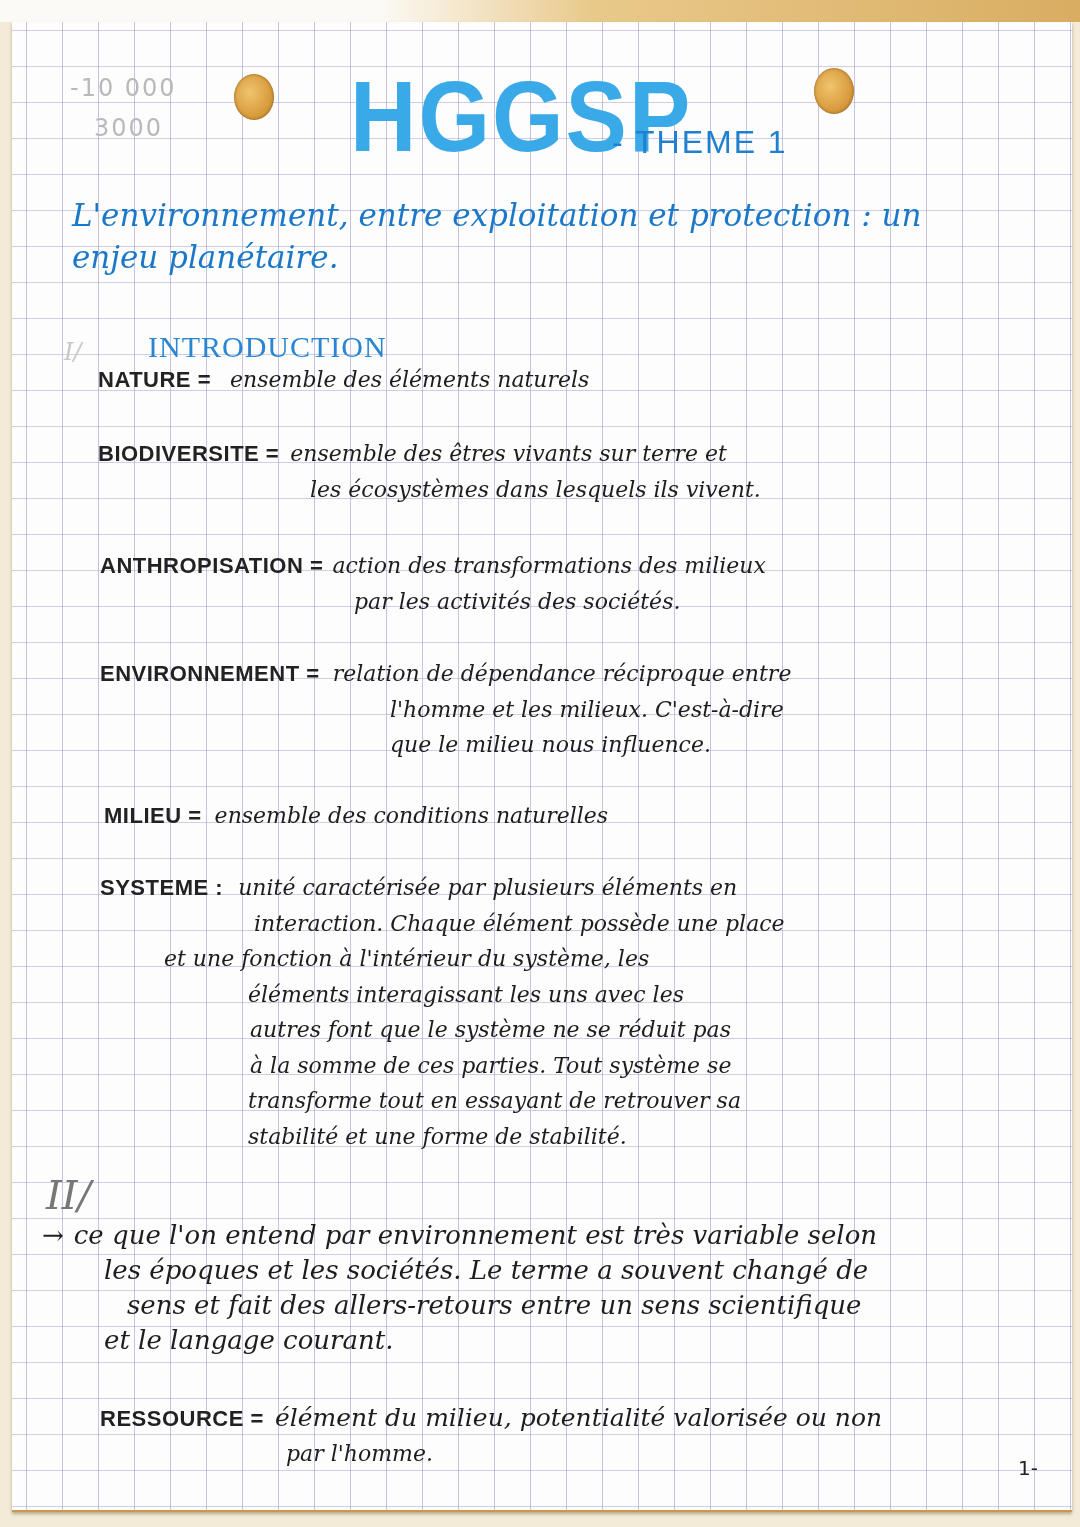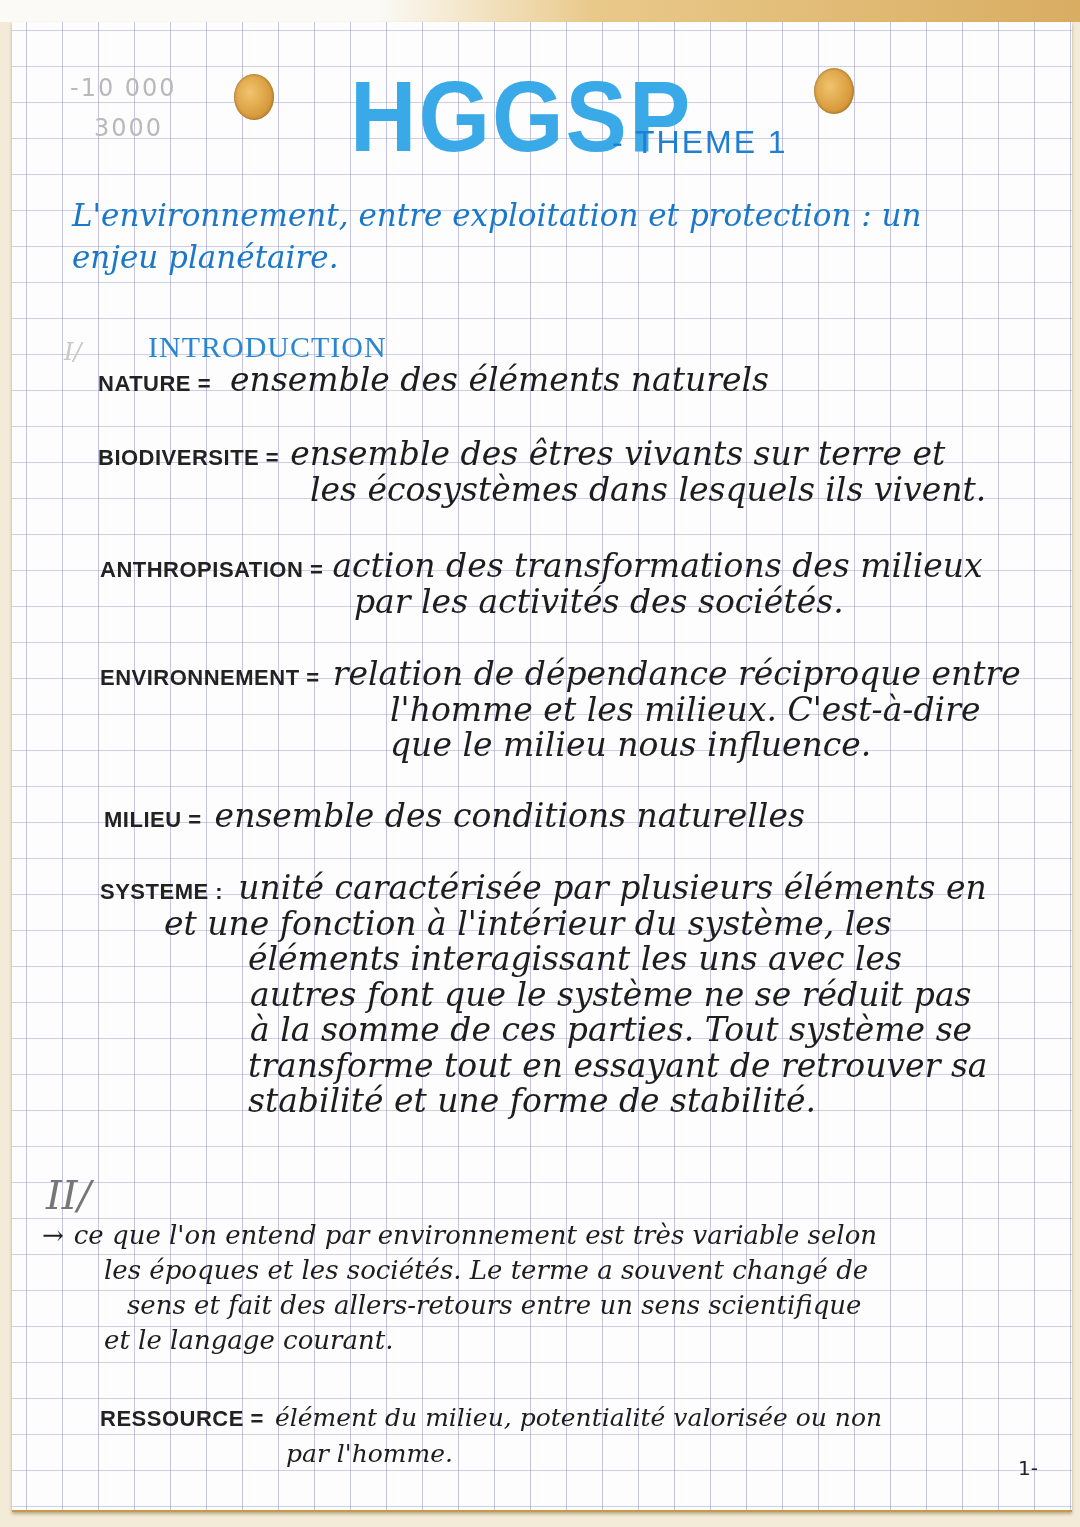--- a/index.html
+++ b/index.html
@@ -60,21 +60,21 @@
   }
   .def {
     position: absolute; color: #1c1c1c;
   }
   .def .term {
     font-family: "Liberation Sans", sans-serif; font-weight: bold;
     font-size: 22px; letter-spacing: 0.5px; color: #222;
   }
   .def .text {
     font-family: "DejaVu Serif", serif; font-style: italic;
-    font-size: 33px; line-height: 35.5px; color: #1d1d1d;
+    font-size: 22px; line-height: 35.5px; color: #1d1d1d;
   }
   .def .line { white-space: nowrap; }
   .para {
     position: absolute; left: 60px; top: 1218px;
     font-family: "DejaVu Serif", serif; font-style: italic;
     font-size: 26px; line-height: 35px; color: #1d1d1d;
   }
   .para .line { white-space: nowrap; }
   .arrow { font-style: normal; font-size: 26px; margin-right: 10px; }
   .page-num {
@@ -132,20 +132,21 @@
   </div>
 
   <div class="def" style="left:92px; top:776px;">
     <span class="term">MILIEU =</span>
     <span class="text line" style="margin-left:8px;">ensemble des conditions naturelles</span>
   </div>
 
   <div class="def" style="left:88px; top:848px;">
     <span class="term">SYSTEME :</span>
     <span class="text line" style="margin-left:10px;">unité caractérisée par plusieurs éléments en</span>
+    <div class="text line" style="margin-left:154px;">interaction. Chaque élément possède une place</div>
     <div class="text line" style="margin-left:64px;">et une fonction à l'intérieur du système, les</div>
     <div class="text line" style="margin-left:148px;">éléments interagissant les uns avec les</div>
     <div class="text line" style="margin-left:150px;">autres font que le système ne se réduit pas</div>
     <div class="text line" style="margin-left:150px;">à la somme de ces parties. Tout système se</div>
     <div class="text line" style="margin-left:148px;">transforme tout en essayant de retrouver sa</div>
     <div class="text line" style="margin-left:148px;">stabilité et une forme de stabilité.</div>
   </div>
 
   <div class="section-mark" style="left:34px; top:1150px; color:#777;">II/</div>
 
@@ -154,17 +155,17 @@
       <span class="arrow">→</span><span>ce que l'on entend par environnement est très variable selon</span>
     </div>
     <div class="line" style="margin-left:62px;">les époques et les sociétés. Le terme a souvent changé de</div>
     <div class="line" style="margin-left:85px;">sens et fait des allers-retours entre un sens scientifique</div>
     <div class="line" style="margin-left:62px;">et le langage courant.</div>
   </div>
 
   <div class="def" style="left:88px; top:1378px;">
     <span class="term">RESSOURCE =</span>
     <span class="text line" style="margin-left:6px; font-size:25px;">élément du milieu, potentialité valorisée ou non</span>
-    <div class="text line" style="margin-left:186px; font-size:25px;">par l'homme.</div>
+    <div class="text line" style="margin-left:186px; font-size:22px;">par l'homme.</div>
   </div>
 
   <div class="page-num">1-</div>
 </div>
 
 </body></html>

